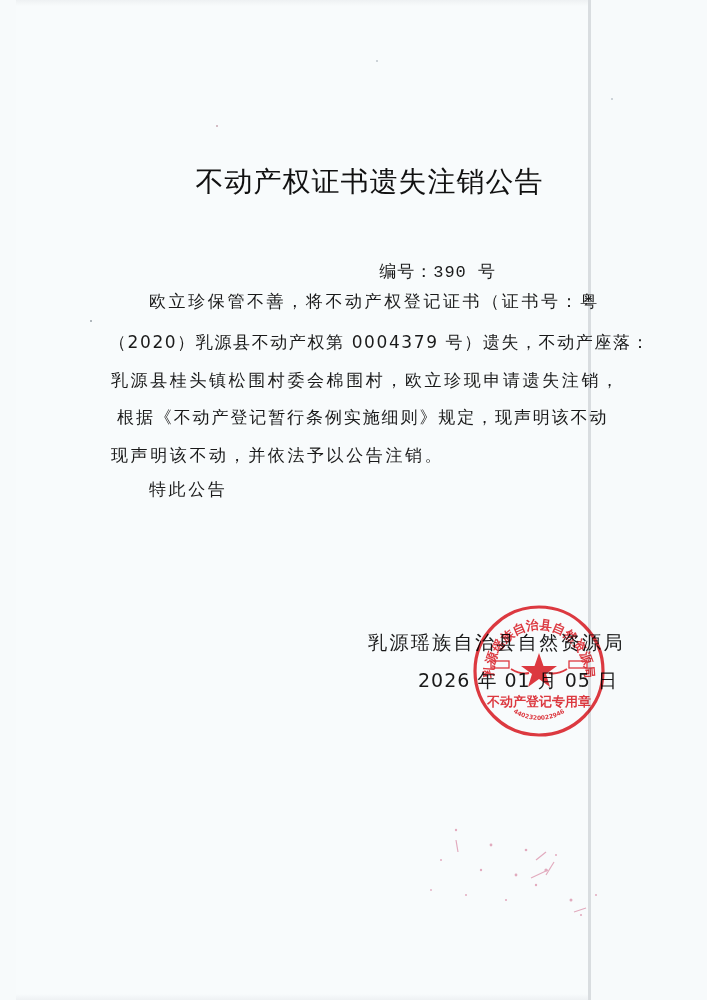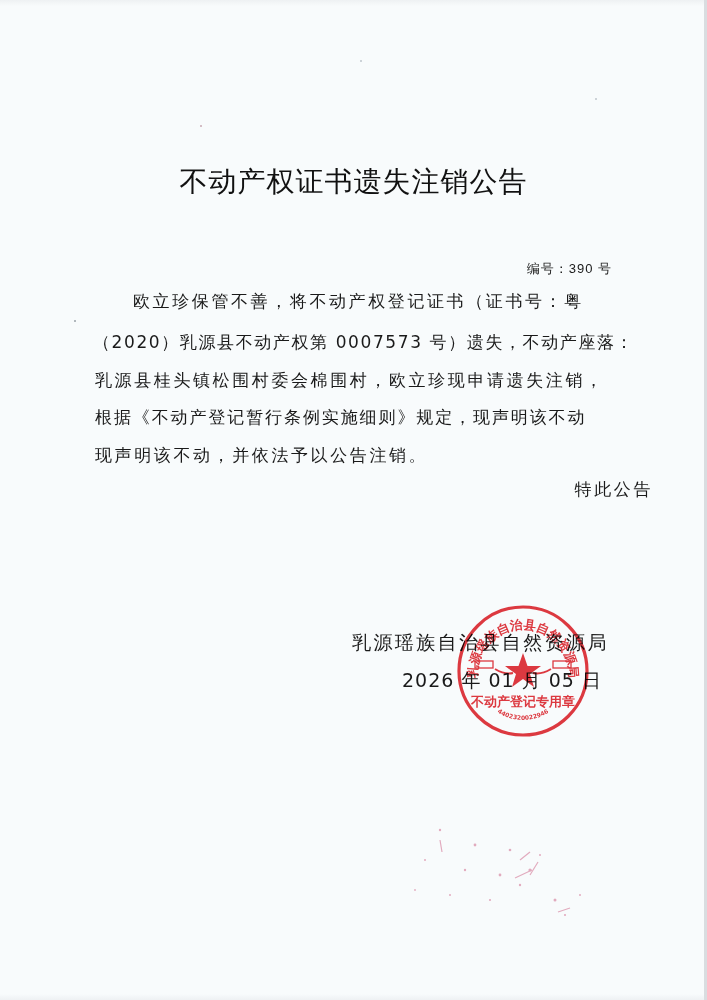--- a/index.html
+++ b/index.html
@@ -4,49 +4,49 @@
 <style>
   html, body { margin: 0; padding: 0; }
   body {
     width: 707px; height: 1000px; overflow: hidden;
     background: #f7fafb;
     font-family: "DejaVu Serif", "Liberation Serif", serif;
     color: #1a1a1a;
     position: relative;
   }
   .page {
-    position: absolute; left: 0; top: 0; width: 707px; height: 1000px;
+    position: absolute; left: 16px; top: 0; width: 575px; height: 1000px;
     background: linear-gradient(180deg, #eef1f3 0px, #f8fbfc 6px, #f8fbfc 994px, #eef1f3 1000px);
   }
   .edge-right {
     position: absolute; right: 0; top: 0; width: 3px; height: 1000px;
     background: #d9dde0;
   }
   .title {
     position: absolute; left: 0; width: 707px; top: 163px;
     text-align: center; font-size: 28px; letter-spacing: 1px;
     font-family: "DejaVu Sans", "Liberation Sans", sans-serif;
     color: #111;
   }
   .docno {
     position: absolute; top: 260px; right: 95px;
-    font-size: 13px; letter-spacing: 1px;
-    font-family: Liberation Sans, sans-serif;
+    font-size: 17px; letter-spacing: 1px;
+    font-family: Liberation Mono, monospace;
   }
   .line {
     position: absolute; left: 95px; width: 520px;
     font-size: 17px; letter-spacing: 2.6px; white-space: nowrap;
     font-family: "DejaVu Sans", "Liberation Sans", sans-serif;
   }
   .l1 { top: 290px; left: 133px; }
   .l2 { top: 331px; left: 93px; letter-spacing: 1.6px; }
   .l3 { top: 369px; }
-  .l4 { top: 406px; letter-spacing: 1.9px; }
+  .l4 { top: 406px; letter-spacing: 1.9px; margin-left: 6px; }
   .l5 { top: 444px; }
-  .l6 { top: 478px; left: 133px; text-align: right; }
+  .l6 { top: 478px; left: 133px; }
   .sig-org {
     position: absolute; top: 630px; left: 352px;
     font-size: 19px; letter-spacing: 2.4px; white-space: nowrap;
     font-family: "DejaVu Sans", "Liberation Sans", sans-serif;
     z-index: 1;
   }
   .sig-date {
     position: absolute; top: 668px; left: 402px;
     font-size: 19px; letter-spacing: 1px; white-space: nowrap;
     font-family: "DejaVu Sans", "Liberation Sans", sans-serif;
@@ -65,21 +65,21 @@
 </head>
 <body>
 
 <div class="page">
   <div class="edge-right"></div>
 
   <div class="title">不动产权证书遗失注销公告</div>
   <div class="docno">编号：390 号</div>
 
   <div class="line l1">欧立珍保管不善，将不动产权登记证书（证书号：粤</div>
-  <div class="line l2">（2020）乳源县不动产权第 0007573 号）遗失，不动产座落：</div>
+  <div class="line l2">（2020）乳源县不动产权第 0004379 号）遗失，不动产座落：</div>
   <div class="line l3">乳源县桂头镇松围村委会棉围村，欧立珍现申请遗失注销，</div>
   <div class="line l4">根据《不动产登记暂行条例实施细则》规定，现声明该不动</div>
   <div class="line l5">现声明该不动，并依法予以公告注销。</div>
   <div class="line l6">特此公告</div>
 
   <div class="sig-org">乳源瑶族自治县自然资源局</div>
   <div class="sig-date">2026 年 01 月 05 日</div>
 
   <svg class="stamp" viewBox="0 0 136 136">
     <defs>

